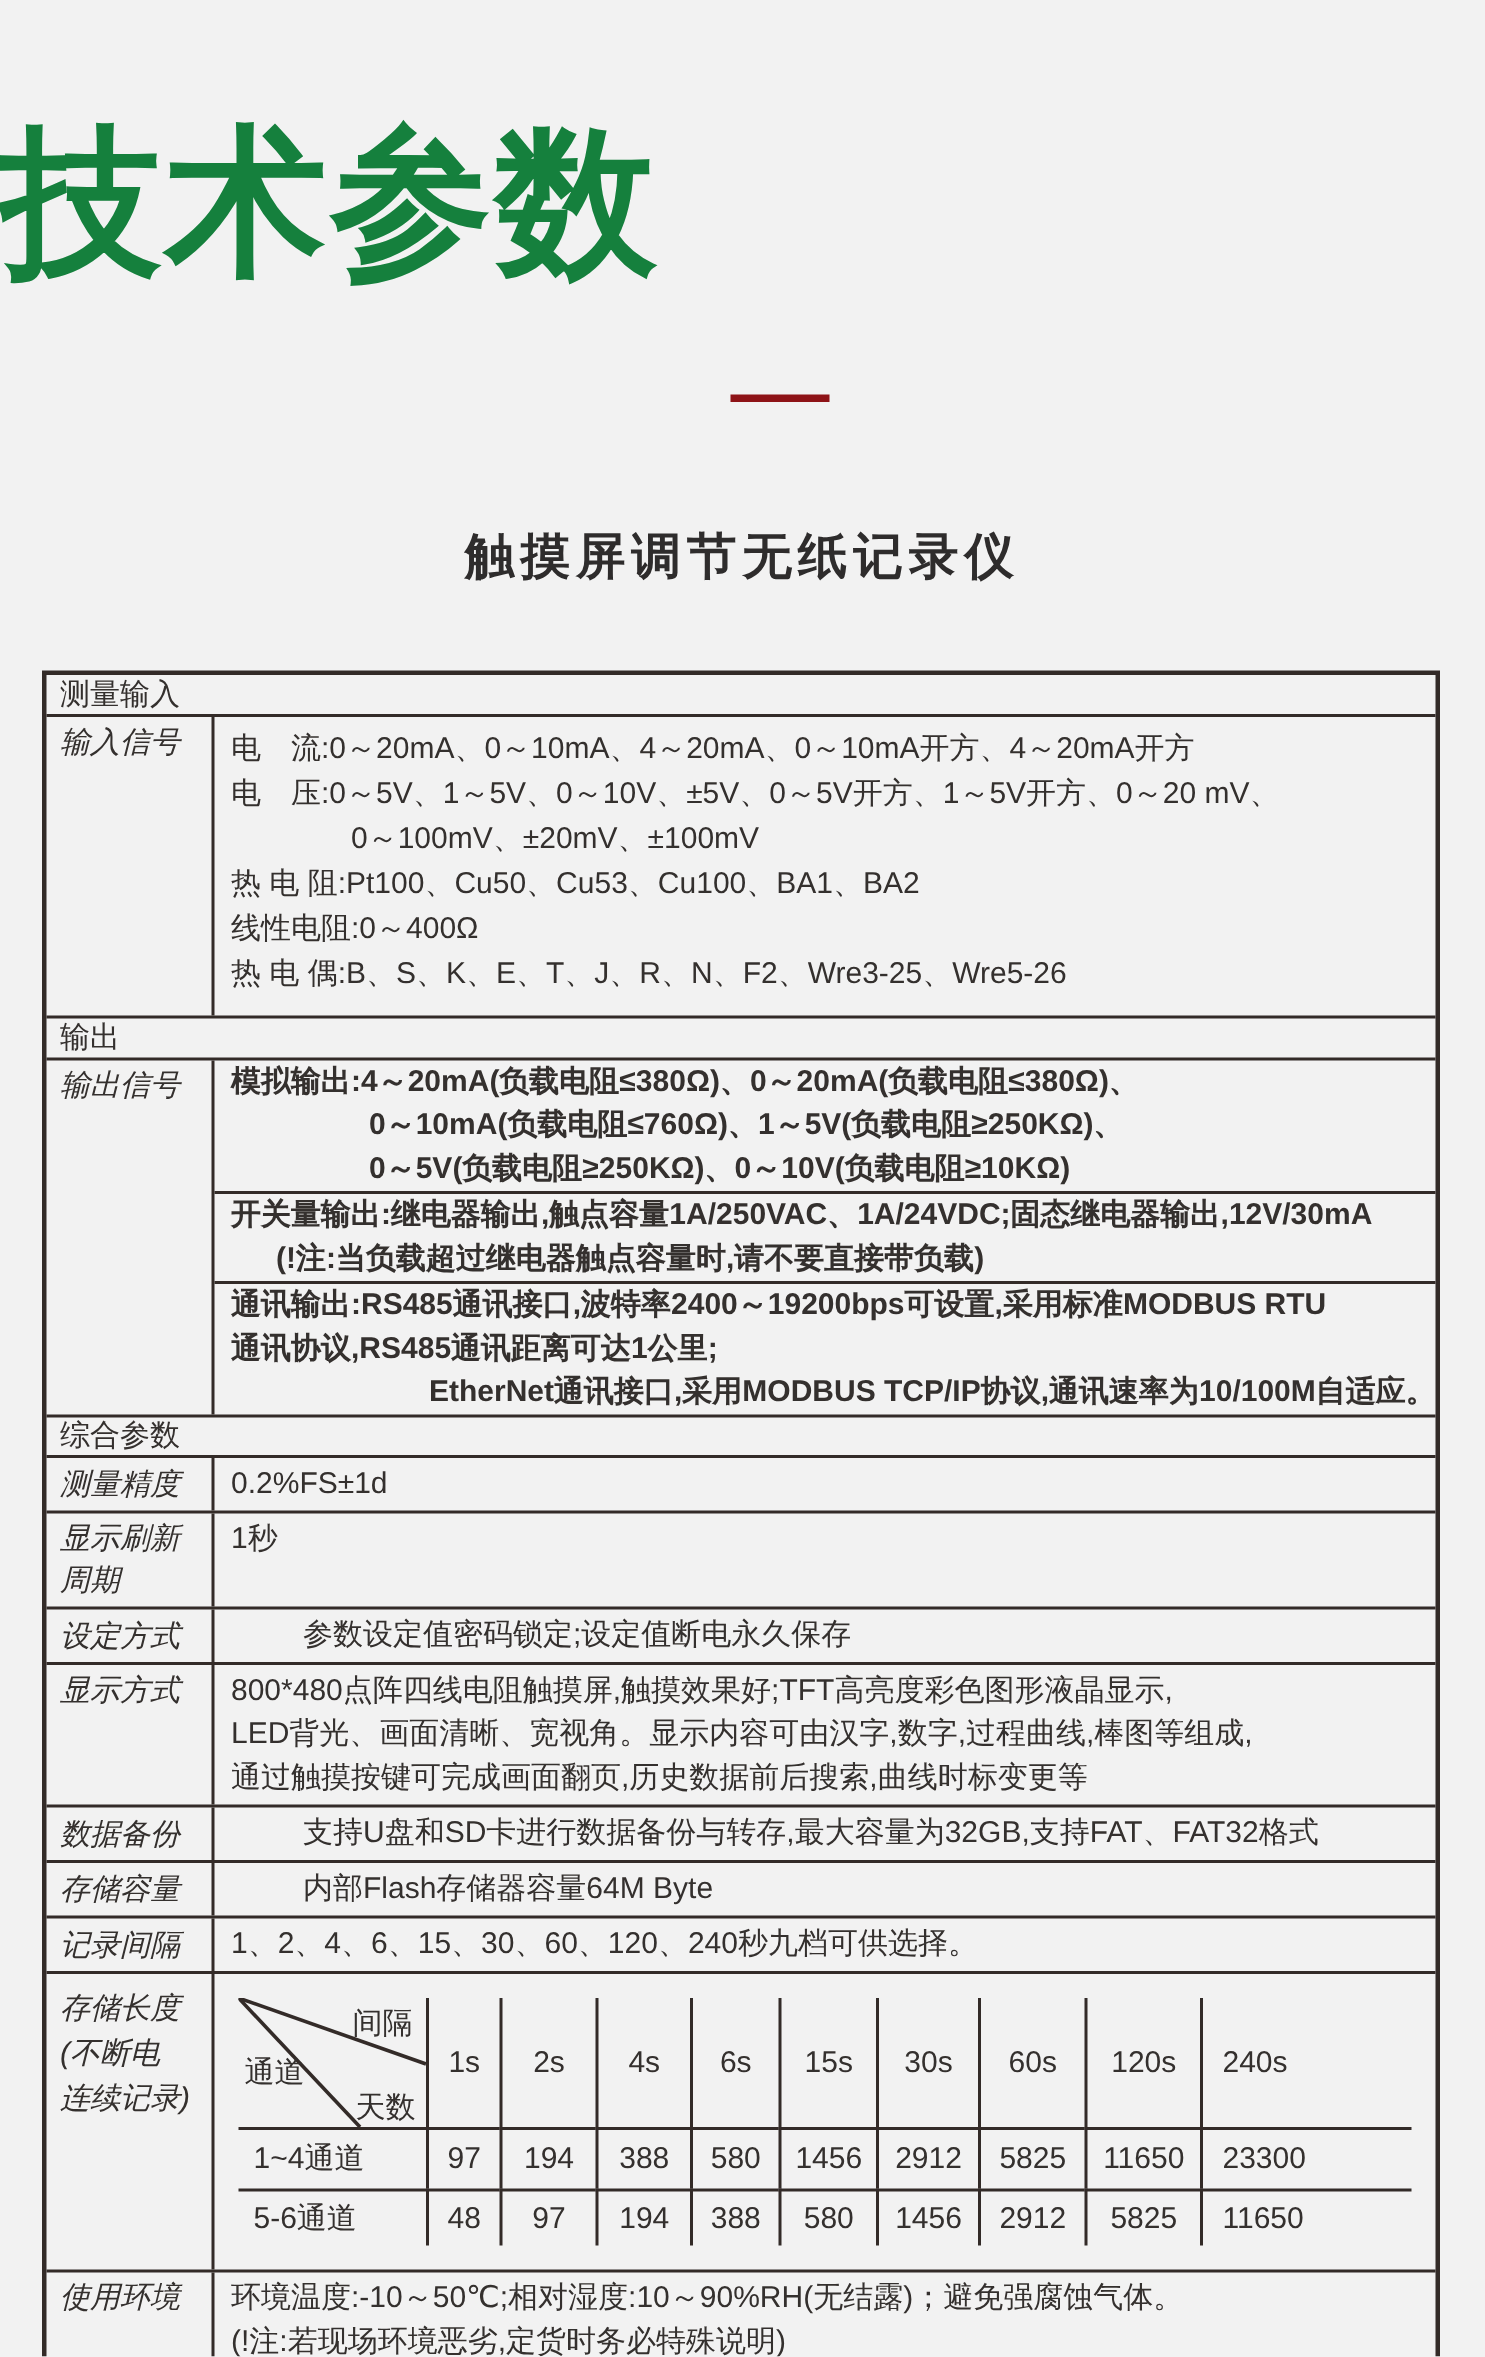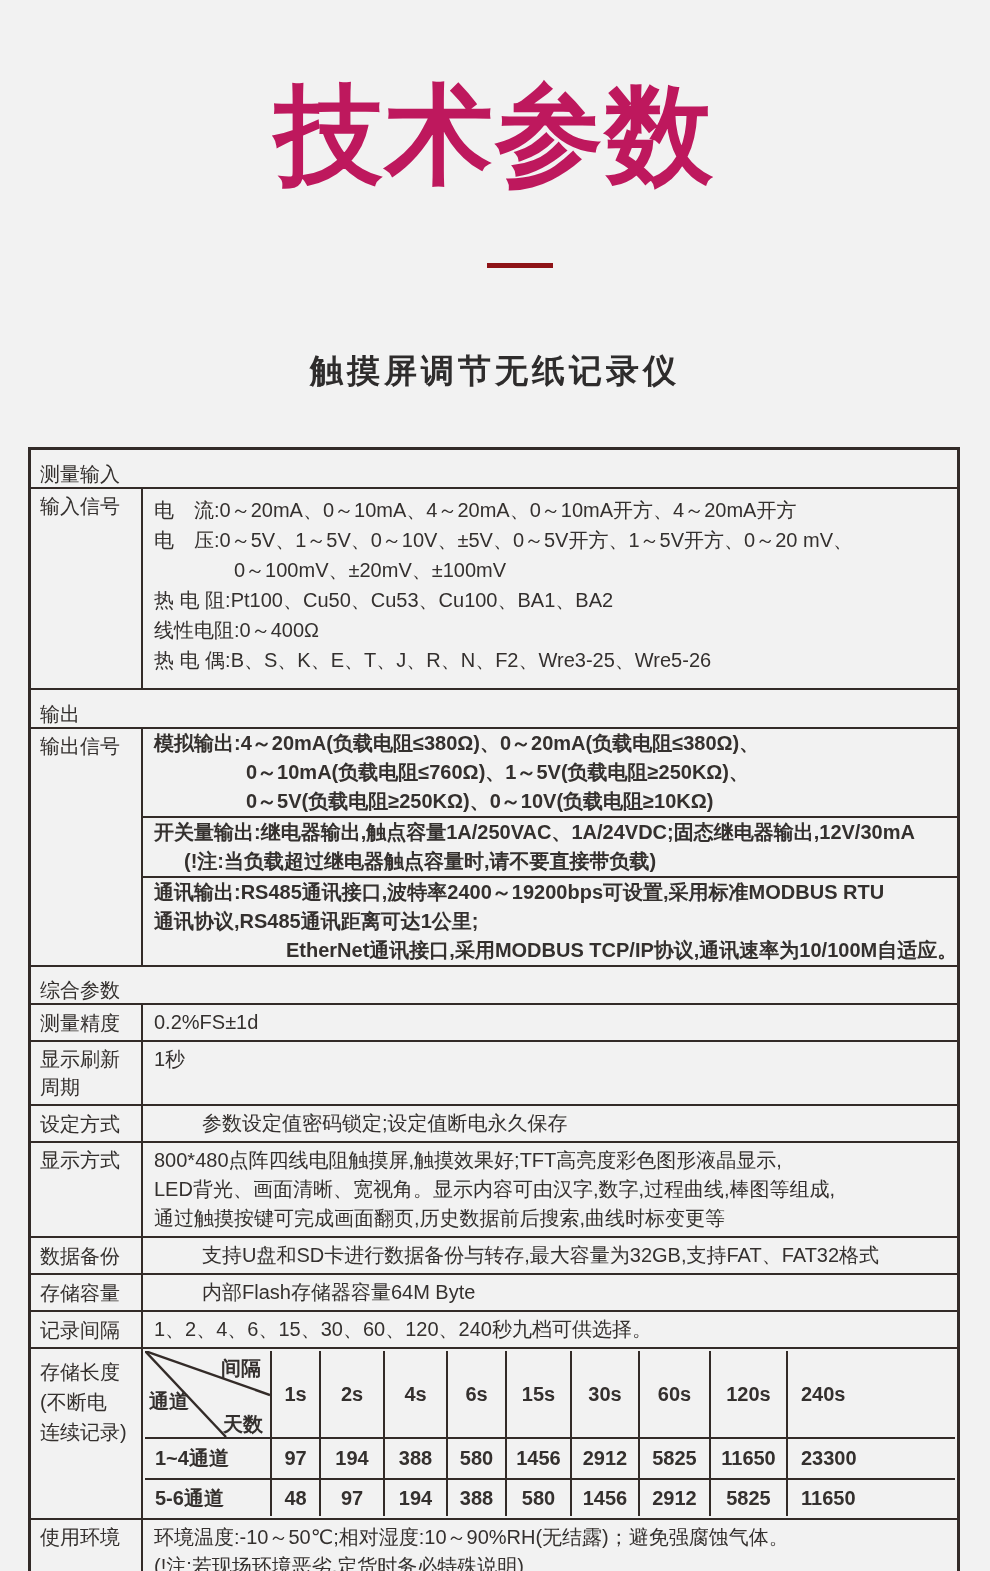--- a/index.html
+++ b/index.html
@@ -13,62 +13,62 @@
   .page{
     position:relative;
     width:990px;height:1571px;
     background:var(--bg);
     overflow:hidden;
     font-family:"Liberation Sans","DejaVu Sans",sans-serif;
     color:var(--txt);
   }
   .page-title{
     position:absolute;top:76px;left:0;width:100%;
-    text-align:center;
+    text-align:left;
     font-size:108px;line-height:1.1;font-weight:900;
-    letter-spacing:2px;color:#be185d;
+    letter-spacing:2px;color:#15803d;
   }
   .red-divider{
     position:absolute;top:263px;left:487px;
     width:66px;height:5px;background:var(--accent);
   }
   .page-subtitle{
     position:absolute;top:349px;left:0;width:100%;
     text-align:center;
     font-size:33px;font-weight:700;letter-spacing:4px;color:#2e2c2c;
   }
   .spec-table{
     position:absolute;top:447px;left:28px;width:932px;
     border:3px solid var(--bd);
     font-size:20px;line-height:29px;
   }
   .t-row{display:flex;align-items:stretch;border-top:2px solid var(--bd);}
   .t-row:first-child{border-top:none;}
-  .sec-cell{flex:1;min-height:24px;line-height:24px;padding:12px 6px 1px 9px;}
-  .lab{width:112px;flex:0 0 auto;border-right:2px solid var(--bd);padding:3px 3px 3px 9px;line-height:28px;}
+  .sec-cell{flex:1;min-height:24px;line-height:24px;padding:1px 6px 1px 9px;}
+  .lab{width:112px;flex:0 0 auto;border-right:2px solid var(--bd);padding:3px 3px 3px 9px;line-height:28px;font-style:italic;}
   .con{flex:1;min-width:0;padding:3px 6px 3px 11px;}
   .vc{display:flex;flex-direction:column;justify-content:center;}
   .mh31{min-height:31px;}
   .mh27{min-height:27px;justify-content:flex-end;}
   .mh26{min-height:26px;gap:48px;}
   .mh51{min-height:51px;}
   .mh61{min-height:61px;}
   .ln{white-space:nowrap;}
   .lines-input{line-height:30px;padding-top:6px;padding-bottom:13px;}
   .ind80{padding-left:80px;}
   .ind92{padding-left:92px;}
   .ind30{padding-left:30px;}
   .ind132{padding-left:132px;}
   .blocks{padding:0;display:flex;flex-direction:column;}
   .blk{padding:0 6px 0 11px;line-height:29px;font-weight:bold;}
   .blk.bt{border-top:2px solid var(--bd);}
   .blk.single{min-height:26px;line-height:26px;}
   .lines3{min-height:86px;}
   
-  .storage-con{padding:2px;font-weight:bold;}
+  .storage-con{padding:16px;}
   .storage-grid{
     display:grid;
     grid-template-columns:125px 49px 64px 63px 59px 65px 68px 71px 77px 1fr;
   }
   .sg{border-left:2px solid var(--bd);display:flex;align-items:center;justify-content:center;white-space:nowrap;}
   .sg.c1{border-left:none;}
   .sg.hrow{min-height:86px;}
   .sg.r1{min-height:41px;border-top:2px solid var(--bd);}
   .sg.r2{min-height:38px;border-top:2px solid var(--bd);}
   .sg.left{justify-content:flex-start;padding-left:13px;}

